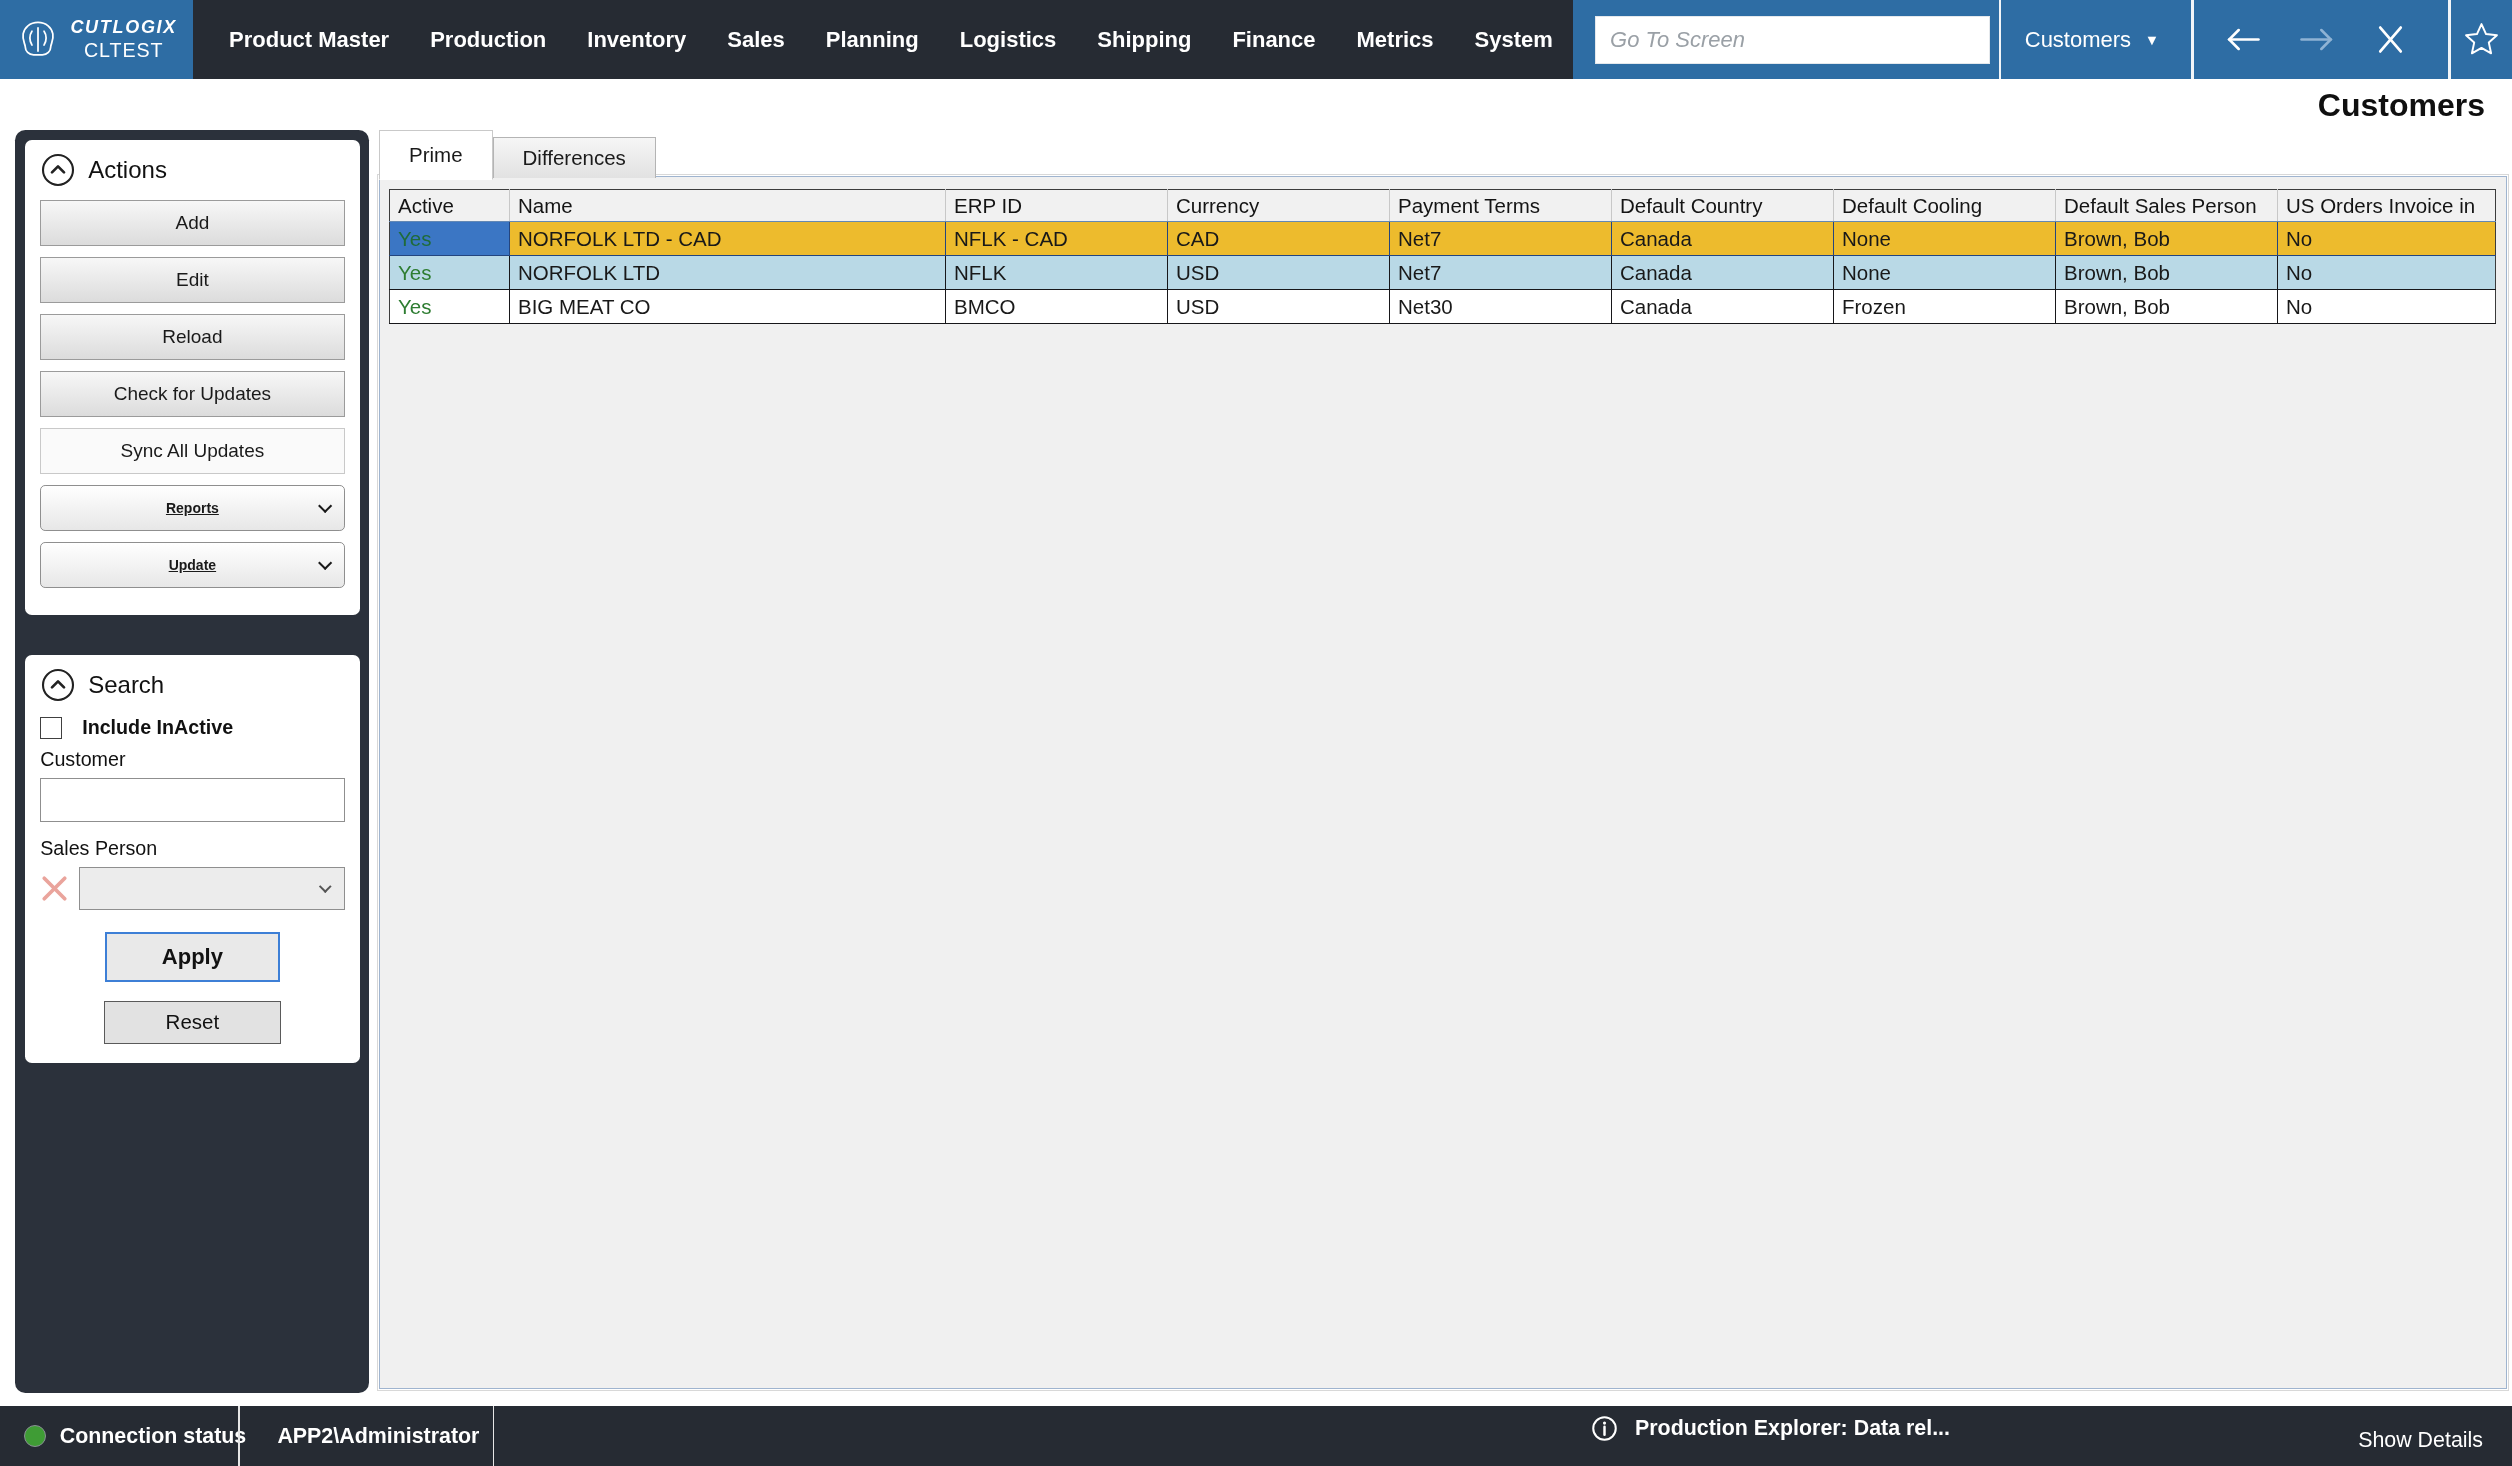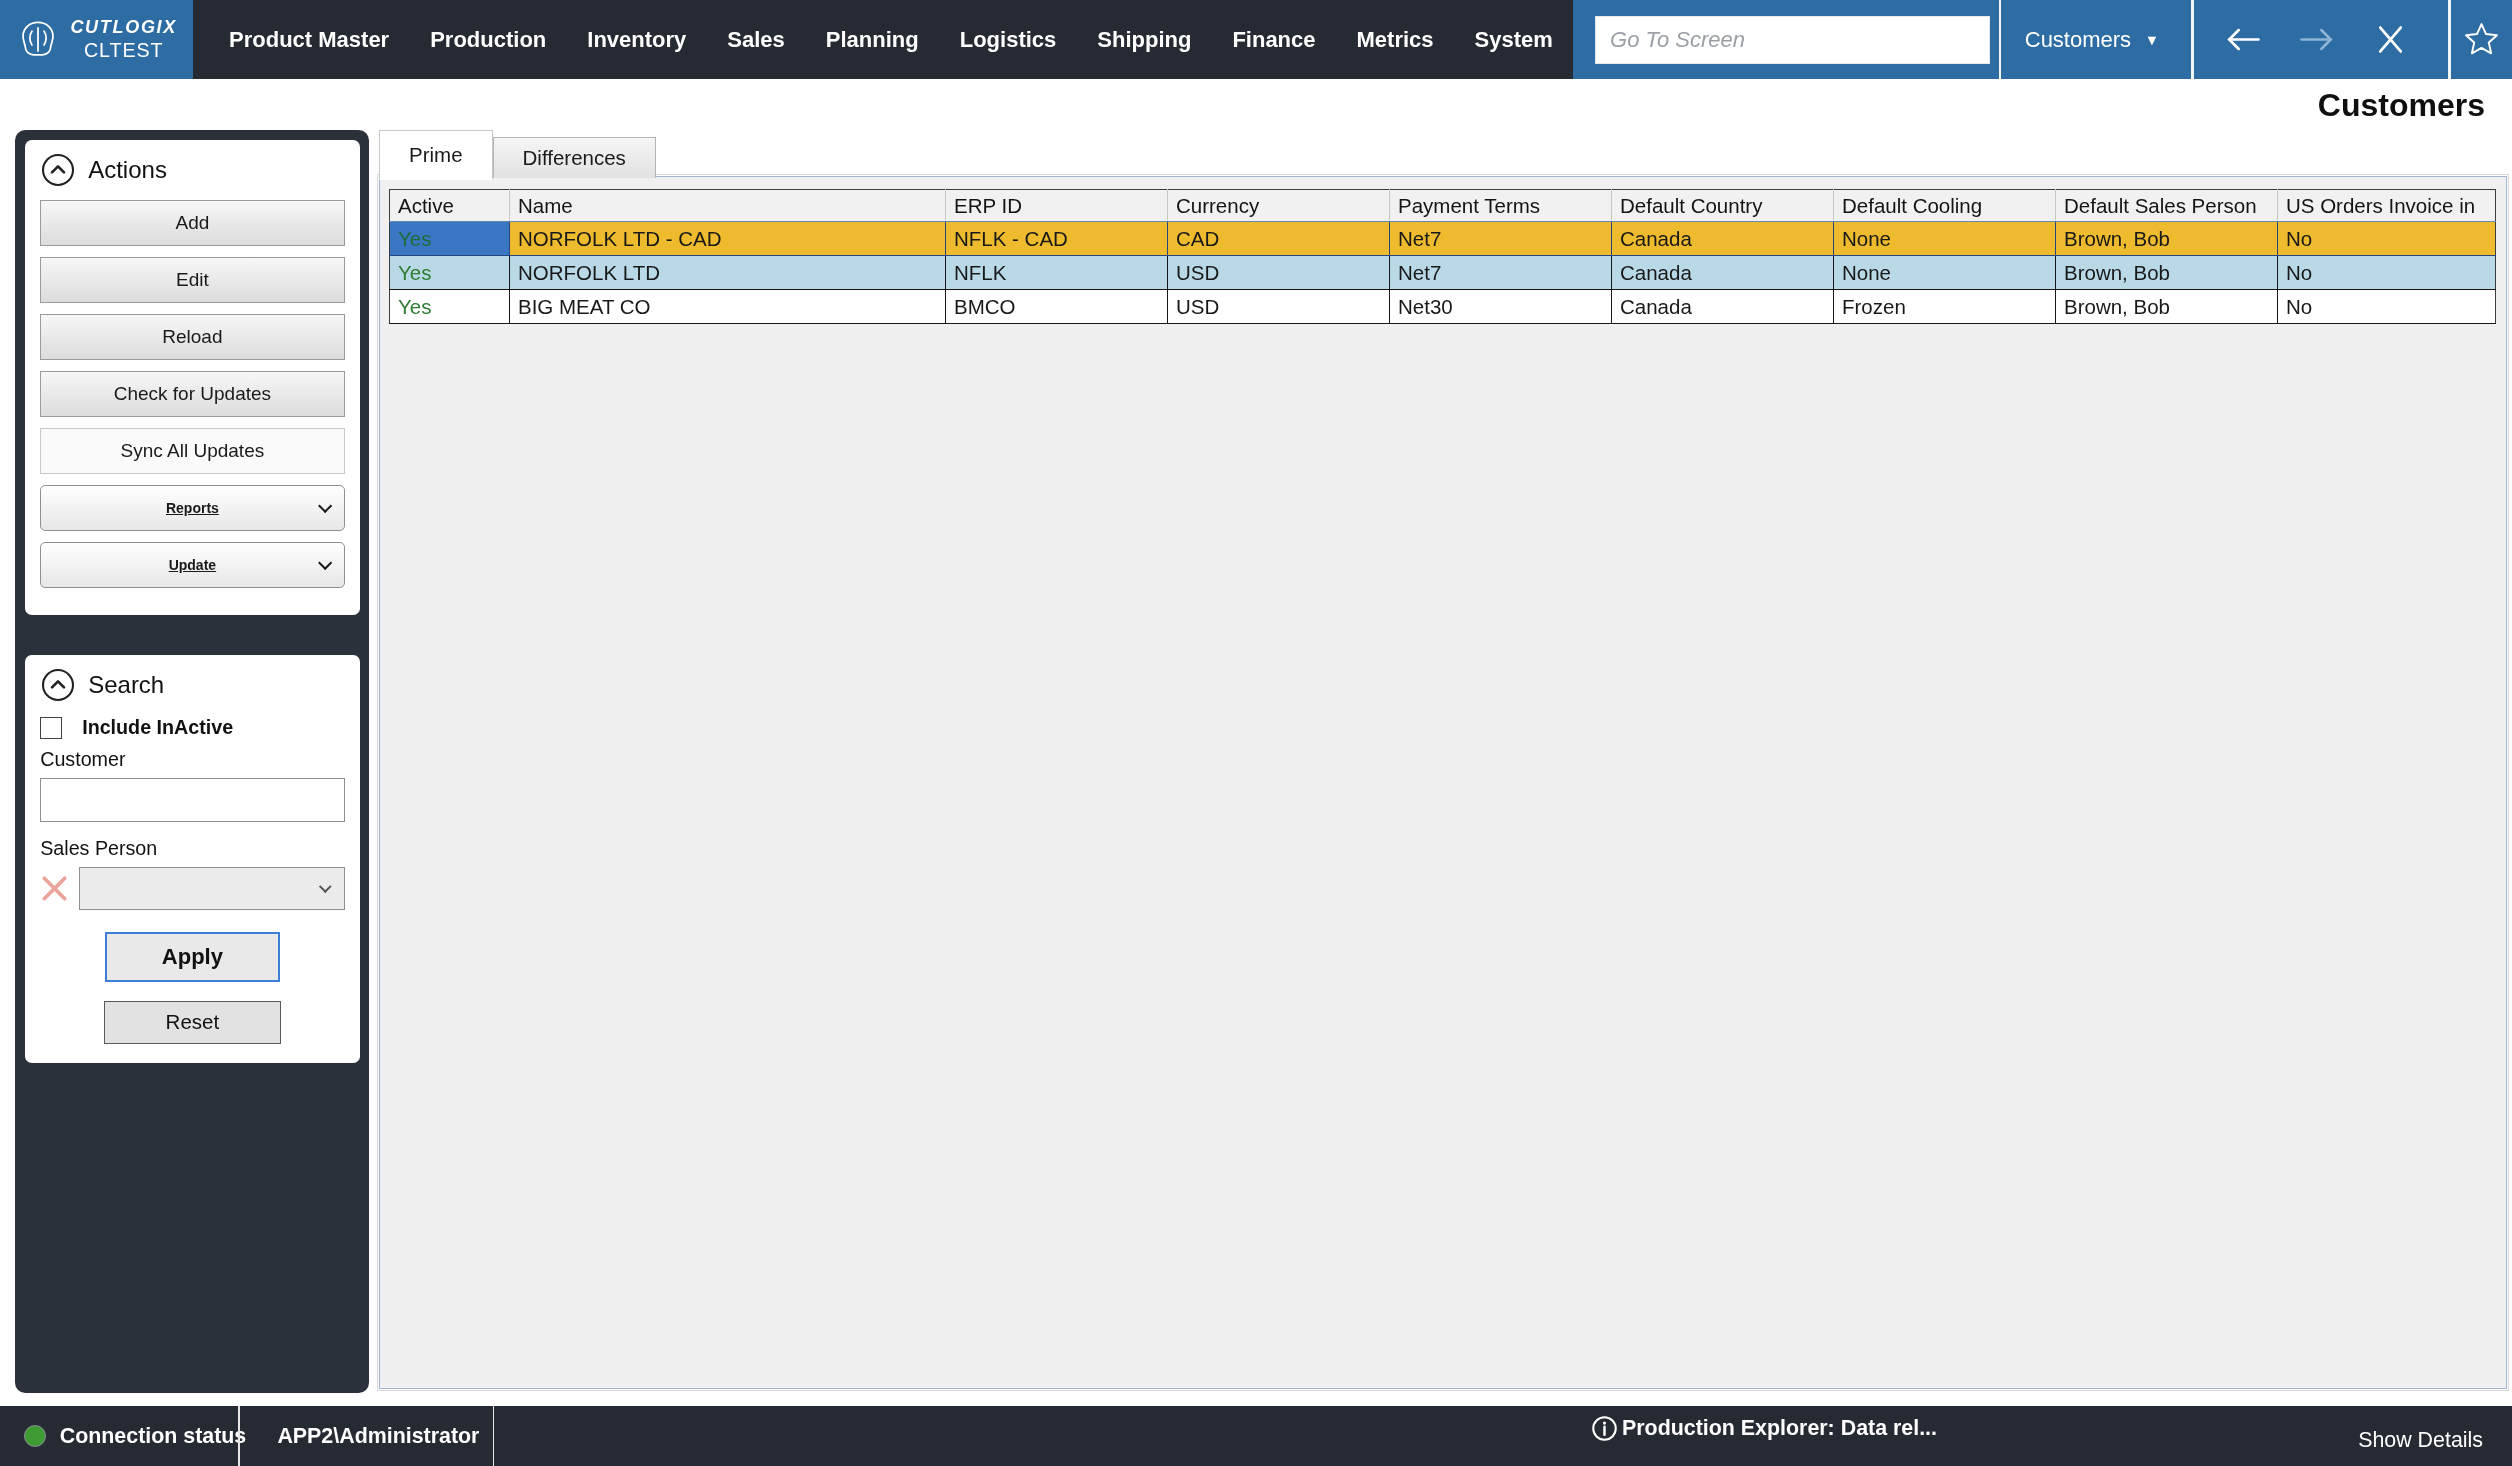--- a/index.html
+++ b/index.html
@@ -111,21 +111,21 @@
     background: var(--nav-bg, #262b33); display: flex; align-items: stretch; color: #fff; }
   .sb-sec { display: flex; align-items: center; gap: 13.7px; padding: 0 24px; }
   .sb-sec1 { width: 238px; }
   .sb-sec2 { width: 253px; }
   .sb-divider { width: 1.7px; background: #e6e6e6; }
   .status-dot { width: 22px; height: 22px; border-radius: 50%;
     background: var(--status-green, #3f9c35); border: 1.7px solid #8a8f95; flex: 0 0 auto; }
   .sb-label { font-size: 21.4px; font-weight: 600; white-space: nowrap; }
   .sb-user { font-size: 21.4px; font-weight: 700; white-space: nowrap; }
   .sb-message { position: absolute; left: 1591px; top: 0; height: 44px; display: flex;
-    align-items: center; gap: 4px; }
+    align-items: center; gap: 17px; }
   .sb-message-text { font-size: 21.4px; font-weight: 700; }
   .sb-details { position: absolute; right: 29px; top: 4px; height: 60px; display: flex;
     align-items: center; font-size: 21.4px; cursor: pointer; }
 </style>
 </head>
 <body>
 
 <div class="navbar">
   <div class="logo-box">
     <svg width="44" height="44" viewBox="0 0 40 40">

